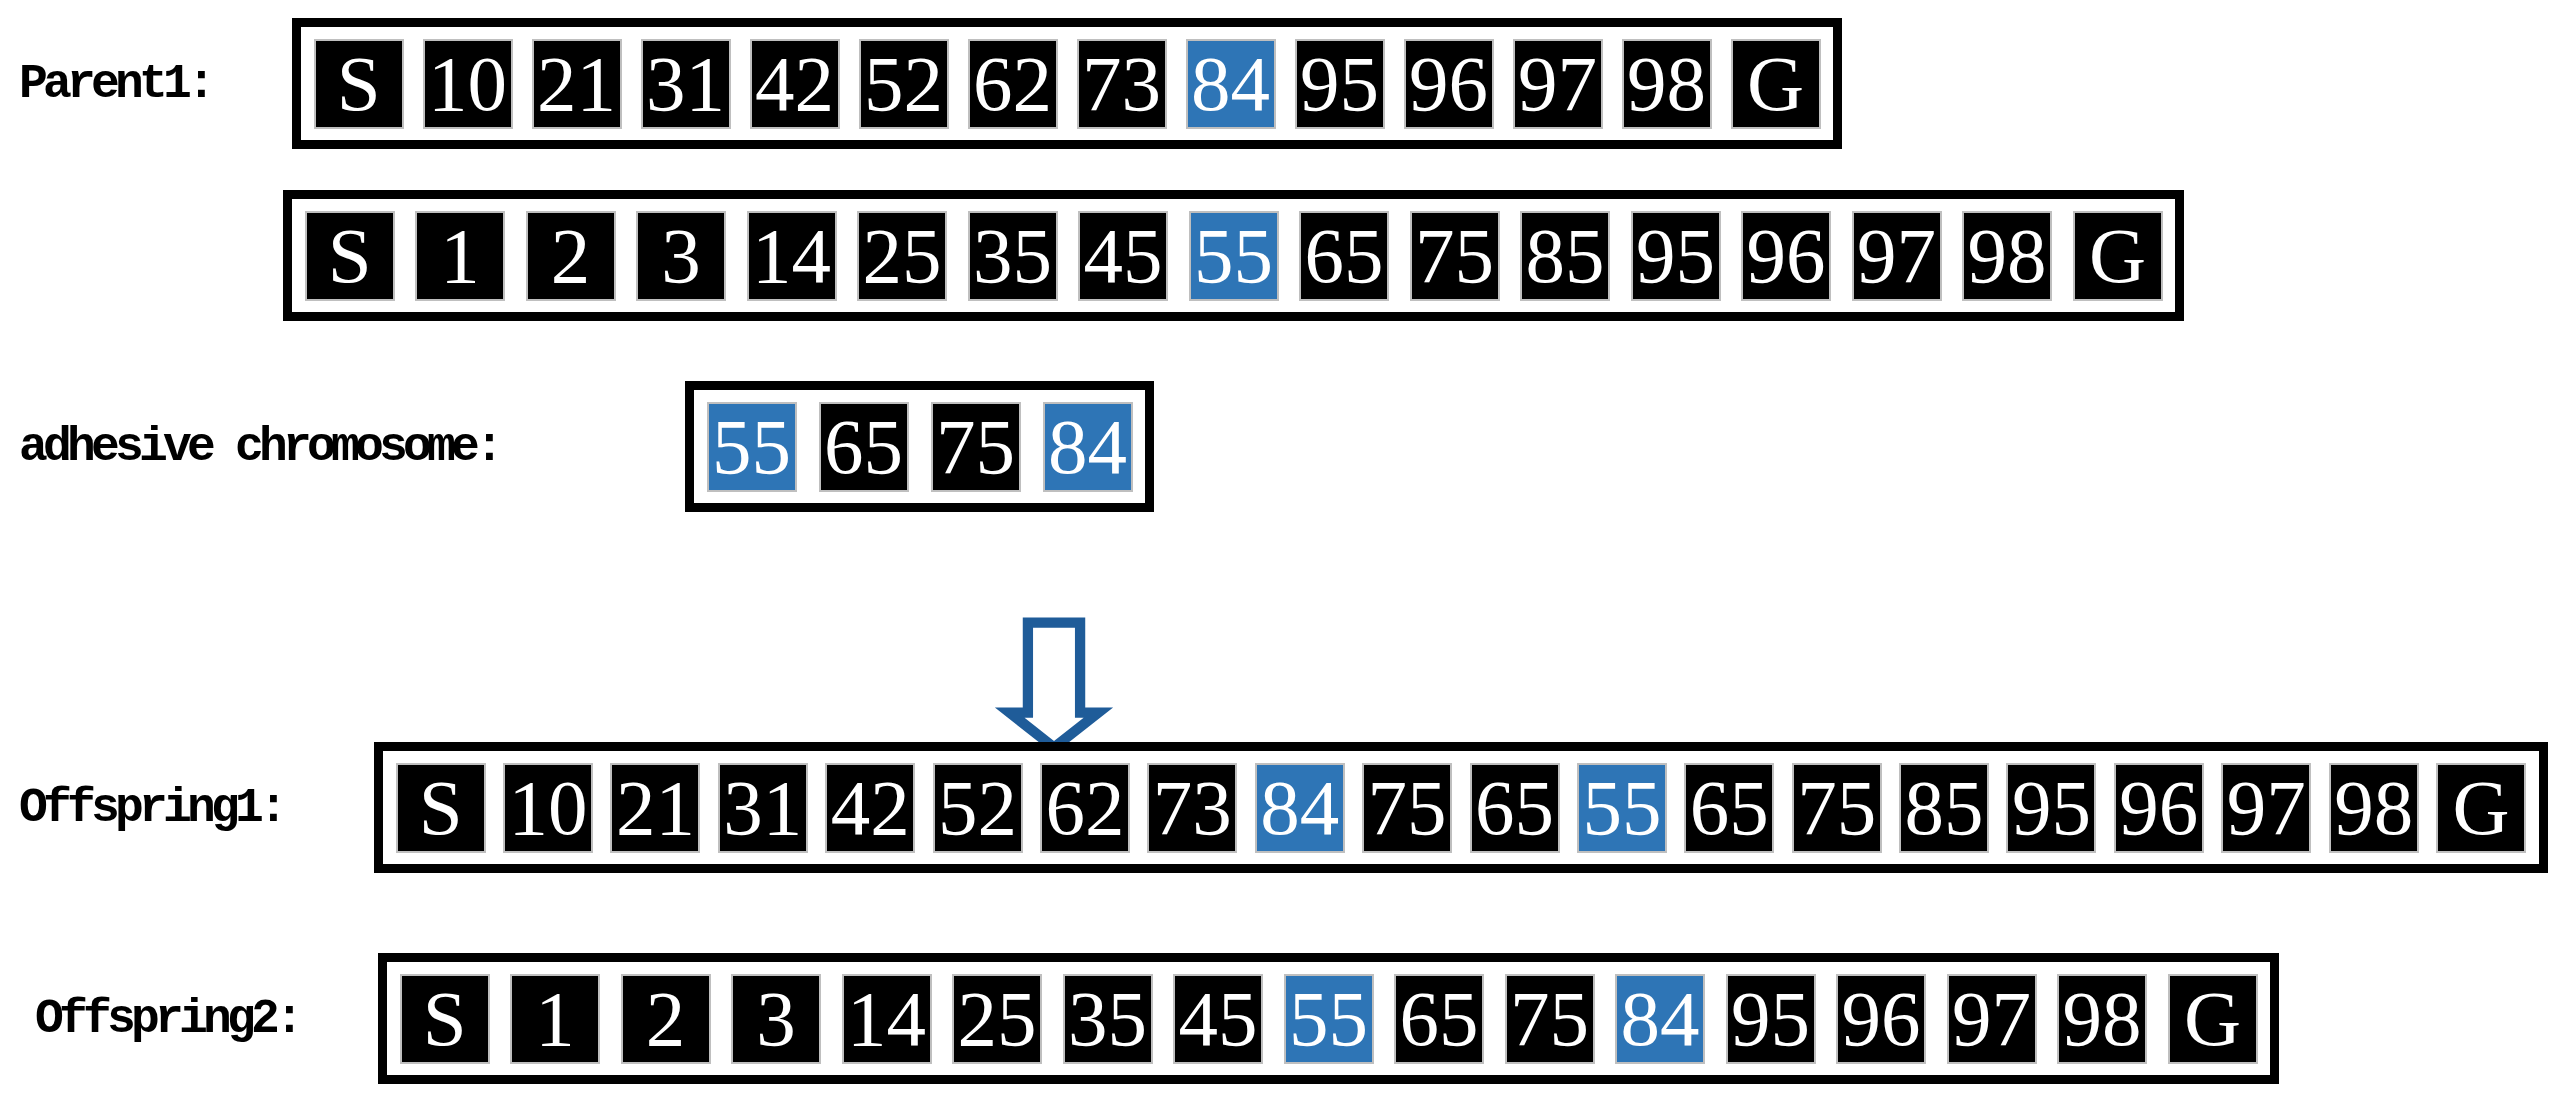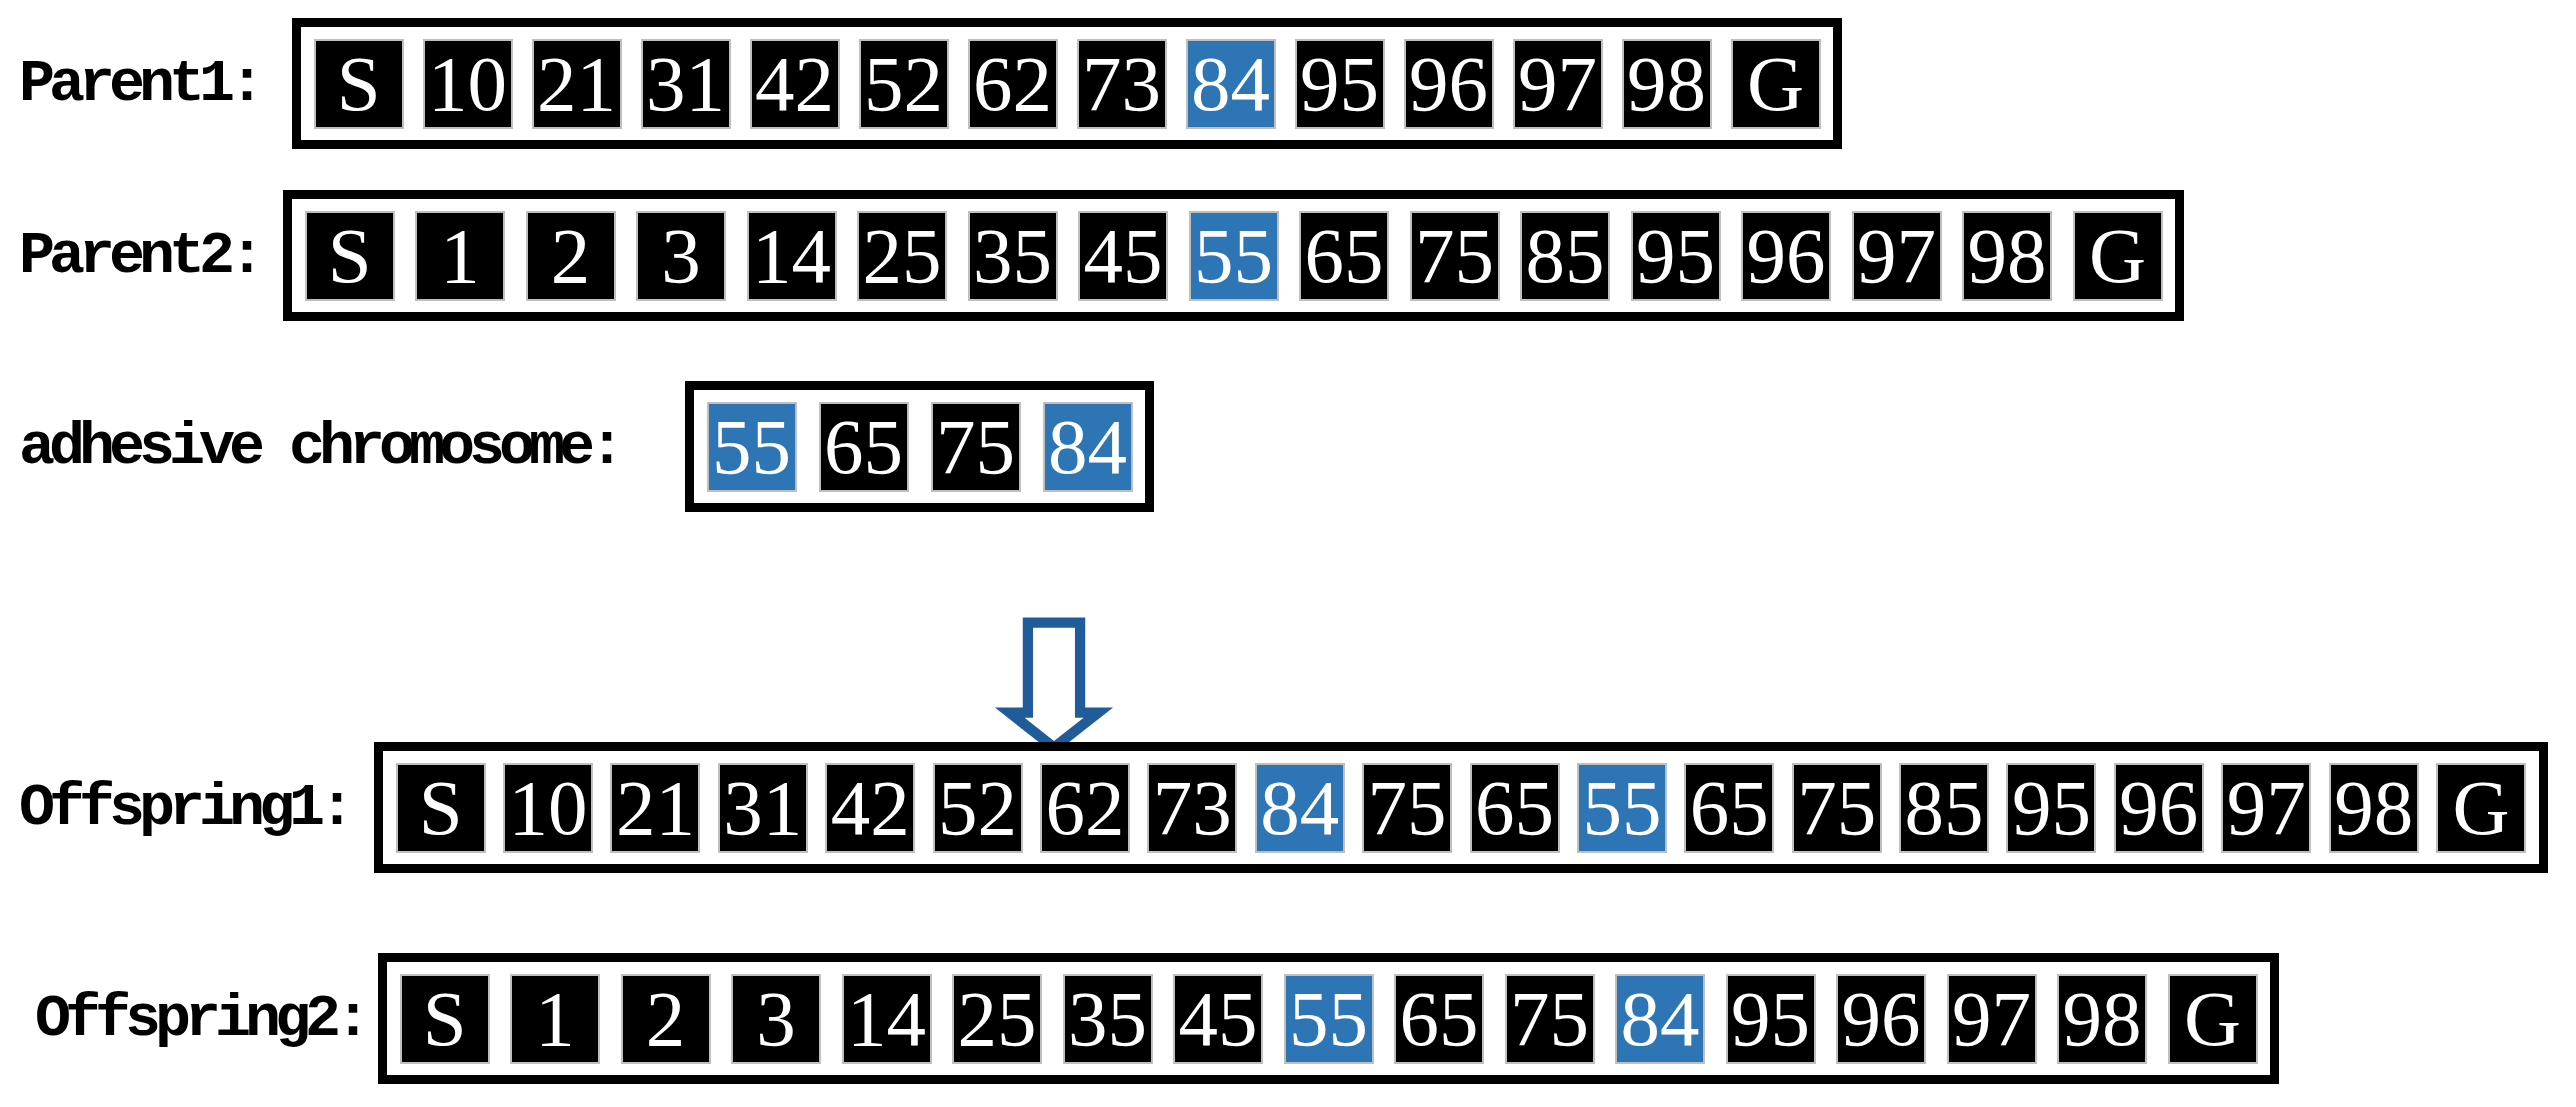--- a/index.html
+++ b/index.html
@@ -19,21 +19,21 @@
   }
   .row-label {
     position: absolute;
     left: 19px;
     top: 0;
     height: 100%;
     display: flex;
     align-items: center;
     font-family: "Liberation Mono", monospace;
     font-weight: 700;
-    font-size: 60px;
+    font-size: 48px;
     letter-spacing: -0.1em;
     color: #000000;
     white-space: pre;
   }
   .strip {
     position: absolute;
     top: 0;
     box-sizing: border-box;
     height: 131px;
     border: 9.5px solid var(--strip-border, #000);
@@ -100,21 +100,20 @@
         <div class="cell hl">84</div>
         <div class="cell">95</div>
         <div class="cell">96</div>
         <div class="cell">97</div>
         <div class="cell">98</div>
         <div class="cell">G</div>
       </div>
   </section>
 
   <section class="row" id="row-parent2">
-    <div class="row-label">Parent2:</div>
     <div class="strip">
         <div class="cell">S</div>
         <div class="cell">1</div>
         <div class="cell">2</div>
         <div class="cell">3</div>
         <div class="cell">14</div>
         <div class="cell">25</div>
         <div class="cell">35</div>
         <div class="cell">45</div>
         <div class="cell hl">55</div>

